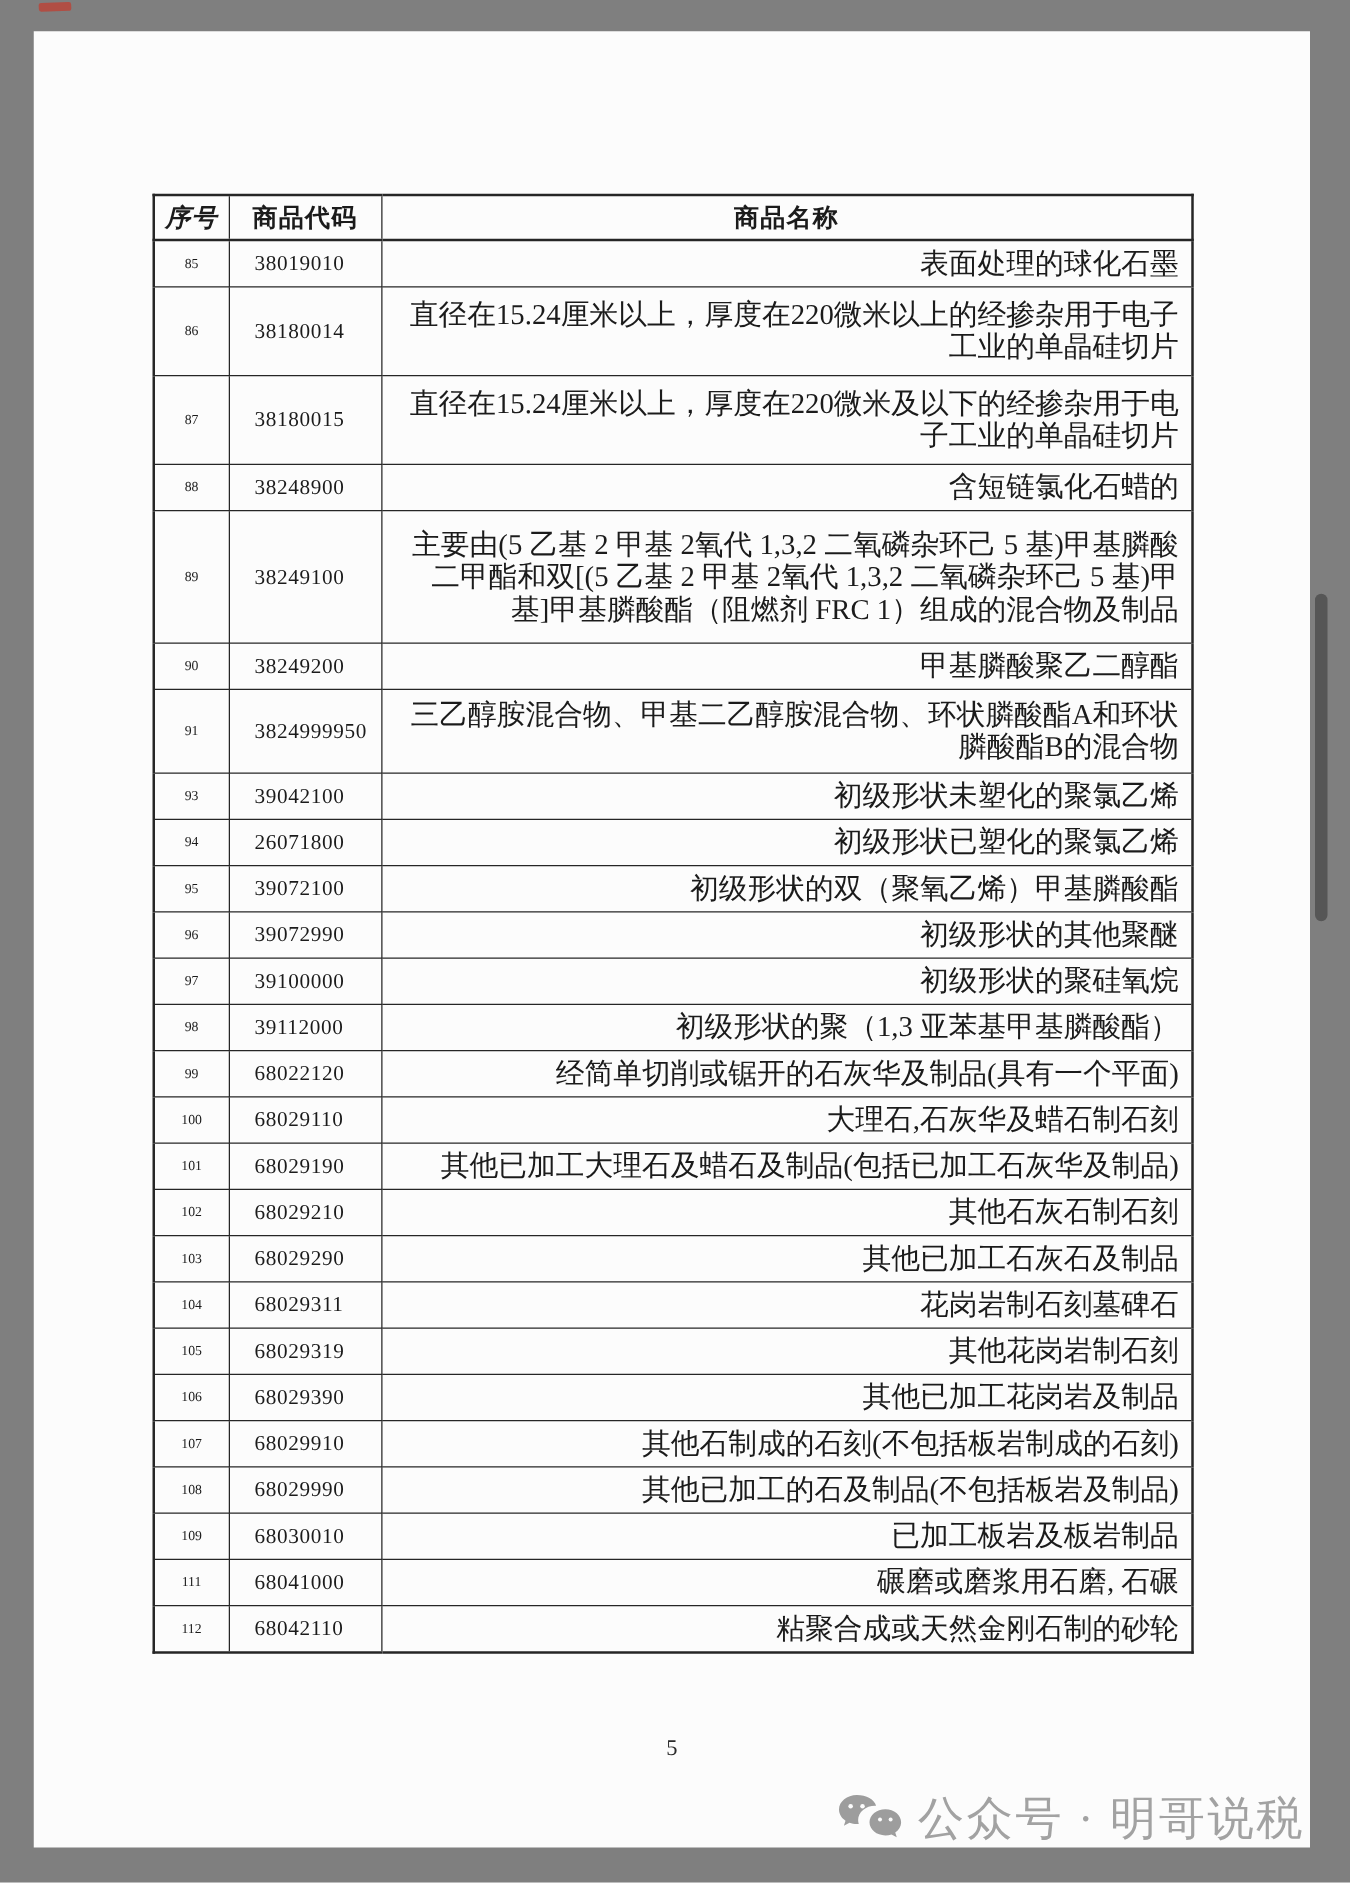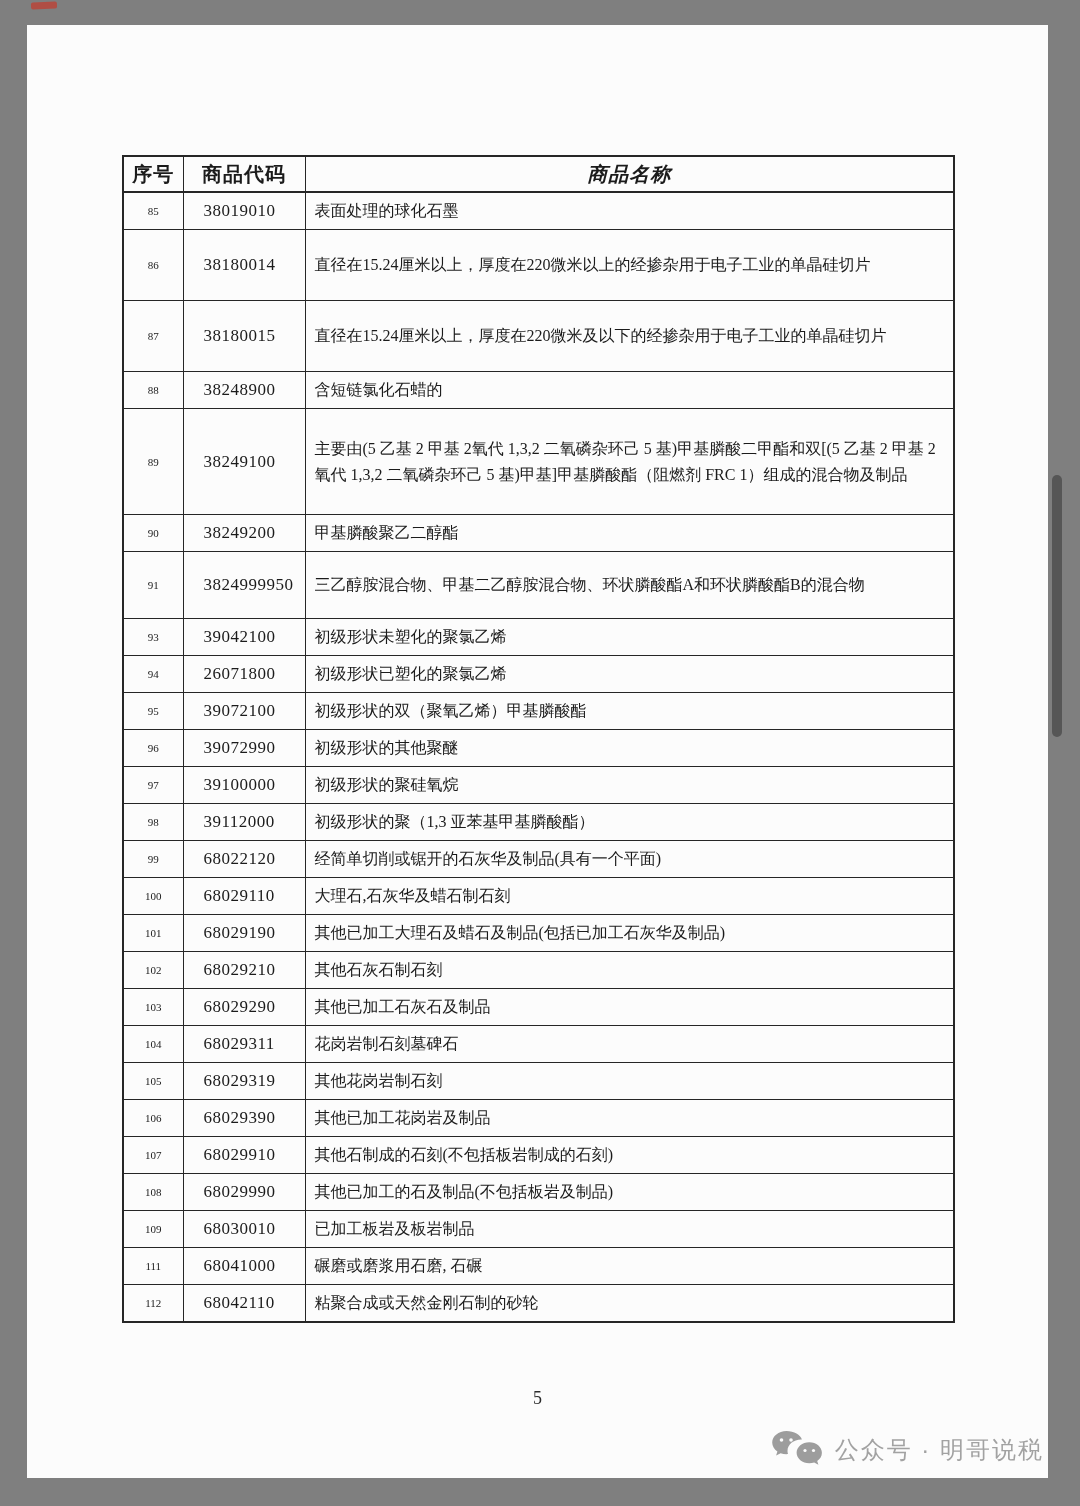--- a/index.html
+++ b/index.html
@@ -53,60 +53,61 @@
   }
   table.goods thead th {
     border-top:2.5px solid #262626;
     border-bottom:2.5px solid #262626;
     font-size:20px;
     font-weight:bold;
     text-align:center;
     height:36px;
     letter-spacing:1px;
   }
-  table.goods thead th:first-child { border-left:2.5px solid #262626; }
-  table.goods thead th:last-child  { border-right:2.5px solid #262626;font-style:italic; }
+  table.goods thead th:first-child { border-left:2.5px solid #262626;font-style:italic; }
+  table.goods thead th:last-child  { border-right:2.5px solid #262626; }
   table.goods tbody td:first-child { border-left:2.5px solid #262626; }
   table.goods tbody td:last-child  { border-right:2.5px solid #262626; }
   table.goods tbody tr:last-child td { border-bottom:2.5px solid #262626;margin-left:11px; }
   td.no {
     text-align:center;
     font-size:11px;
   }
   td.code {
     font-size:17px;
     padding-left:20px;
     letter-spacing:.5px;
   }
   td.name {
-    font-size:16px;
+    font-size:23px;
     line-height:26px;
     padding:5px 10px 5px 9px;
+    text-align:right;
   }
   tr.size-1 td { height:36px; }
   tr.size-2 td { height:71px; }
   tr.size-3 td { height:106px; }
   tr.size-xl td { height:67px; }
   .page-number {
     position:absolute;
     left:0; top:1363px;
     width:1021px;
     text-align:center;
     font-size:18px;
     color:#2a2a2a;
   }
   .watermark {
     position:absolute;
     right:4px; top:1405px;
     display:flex;
     align-items:center;
     gap:12px;
     color:#a2a2a2;
-    font-size:24px;
-    font-family:Liberation Sans, sans-serif;
+    font-size:37px;
+    font-family:Liberation Serif, serif;
     letter-spacing:2px;
     user-select:none;
   }
   .wechat-icon { width:52px; height:40px; position:relative; flex:none; }
 </style>
 </head>
 <body>
 
 <div class="red-mark"></div>
 

